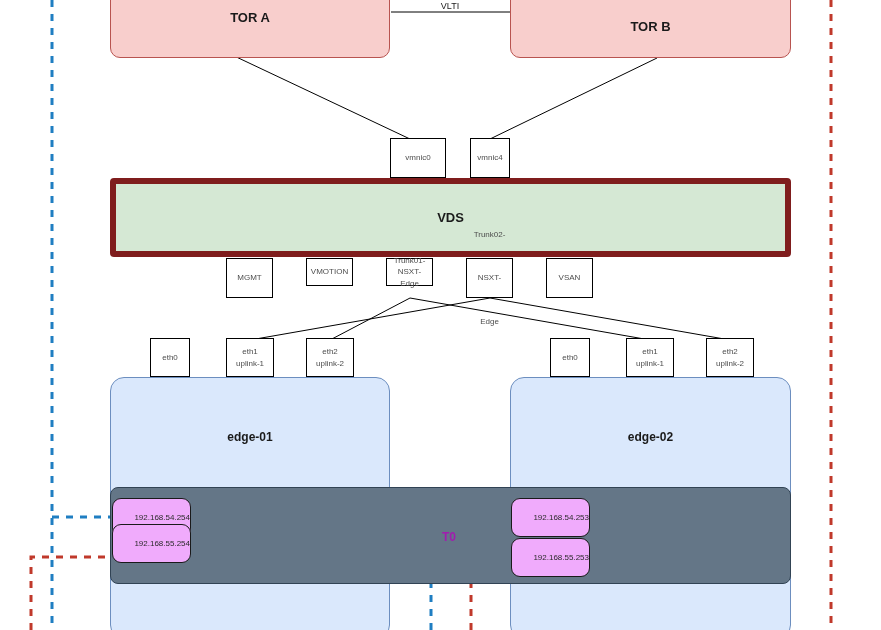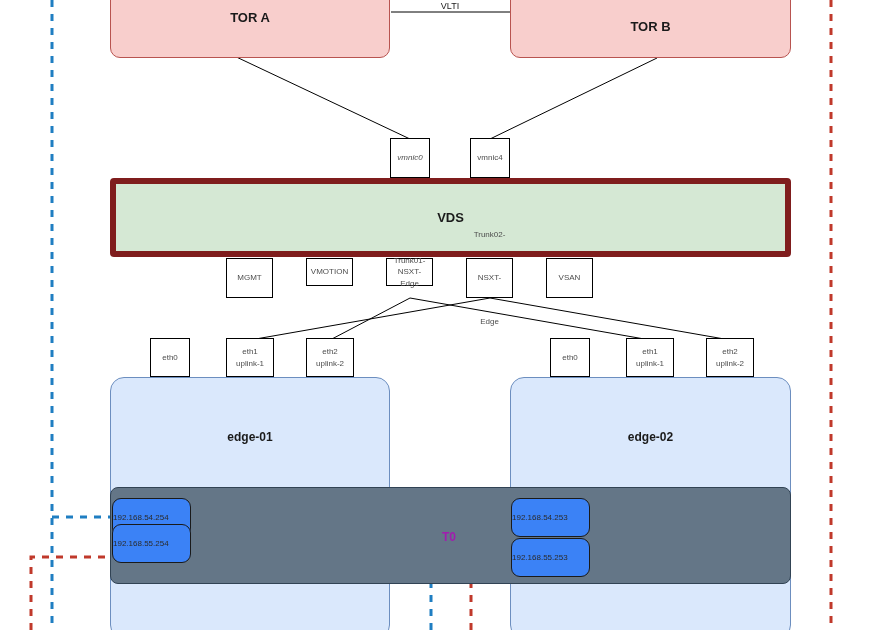--- a/index.html
+++ b/index.html
@@ -12,23 +12,23 @@
        font-size:13px;font-weight:bold;color:#1a1a1a;}
   .vds{background:#d5e8d4;border:6px solid #7f1d1d;border-radius:4px;
        font-size:13px;font-weight:bold;color:#1a1a1a;}
   .edge{background:#dae8fc;border:1px solid #6c8ebf;border-radius:14px;
         font-size:12px;font-weight:bold;color:#1a1a1a;align-items:flex-start;
         padding-top:52px;}
   .sq{background:#ffffff;border:1px solid #000000;font-size:8px;color:#4d4d4d;
       flex-direction:column;line-height:1.45;}
   .t0bar{background:#647687;border:1px solid #314354;border-radius:8px;}
   .t0label{position:absolute;color:#a21caf;font-size:12px;font-weight:bold;}
-  .ipbox{position:absolute;box-sizing:border-box;background:#3b82f6;
+  .ipbox{position:absolute;box-sizing:border-box;background:#f0abfc;
          border:1px solid #1a1a1a;border-radius:9px;display:flex;
-         align-items:center;justify-content:flex-start;font-size:8px;color:#2b2b2b;}
+         align-items:center;justify-content:flex-end;font-size:8px;color:#2b2b2b;}
   .vlti{position:absolute;font-size:9px;color:#1a1a1a;text-align:center;}
 </style>
 </head>
 <body>
 
 <div id="canvas">
 
   <svg width="881" height="630" style="position:absolute;left:0;top:0;">
 
     <line x1="230" y1="54" x2="410" y2="139" stroke="#000" stroke-width="1"></line>
@@ -57,21 +57,21 @@
   </svg>
 
   <div class="node tor" style="left:110px;top:-24px;width:280px;height:82px;">
     <span style="">TOR A</span>
   </div>
   <div class="node tor" style="left:510px;top:-24px;width:281px;height:82px;">
     <span style="margin-top:18px;">TOR B</span>
   </div>
   <div class="vlti" style="left:400px;top:1px;width:100px;">VLTI</div>
 
-  <div class="node sq" style="left:390px;top:138px;width:40px;height:40px;font-style:italic;">
+  <div class="node sq" style="left:390px;top:138px;width:56px;height:40px;">
     <span>vmnic0</span>
   </div>
   <div class="node sq" style="left:470px;top:138px;width:40px;height:40px;">
     <span>vmnic4</span>
   </div>
 
   <div class="node vds" style="left:110px;top:178px;width:681px;height:79px;">
     <span>VDS</span>
   </div>
 

